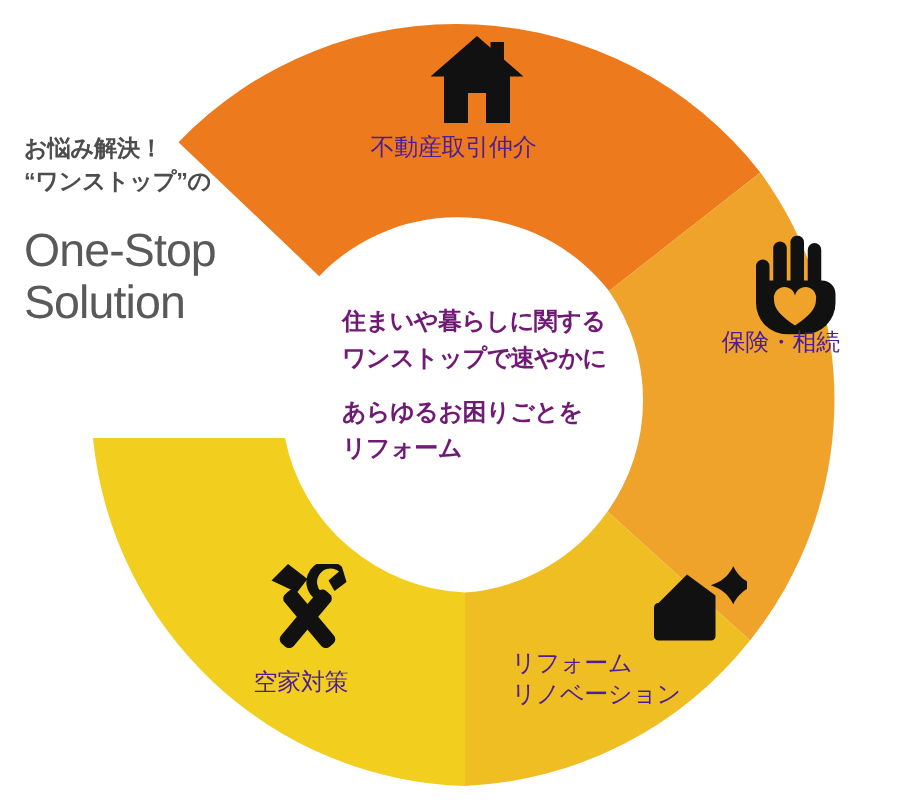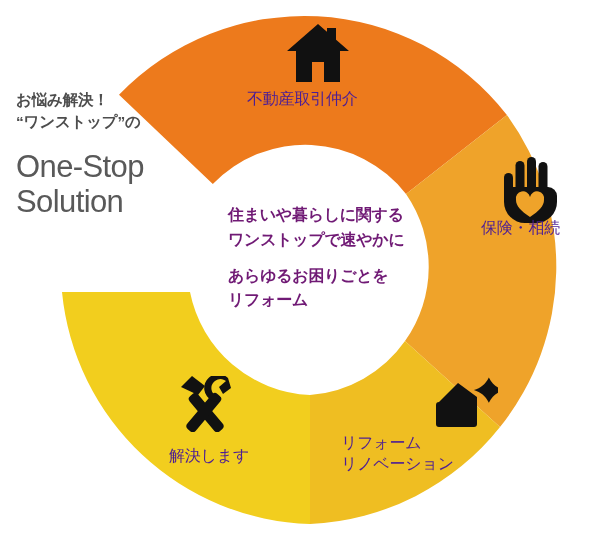--- a/index.html
+++ b/index.html
@@ -165,21 +165,21 @@
 
   <div class="seg-label label-top">不動産取引仲介</div>
 
   <div class="seg-label label-right">保険・相続</div>
 
   <div class="seg-label label-botright">
     <div>リフォーム</div>
     <div>リノベーション</div>
   </div>
 
-  <div class="seg-label label-botleft">解決します</div>
+  <div class="seg-label label-botleft">空家対策</div>
 
   <div class="left-block">
     <div class="lead-line">お悩み解決！</div>
     <div class="lead-line">“ワンストップ”の</div>
     <div class="headline">
       <div>One-Stop</div>
       <div>Solution</div>
     </div>
   </div>
 

